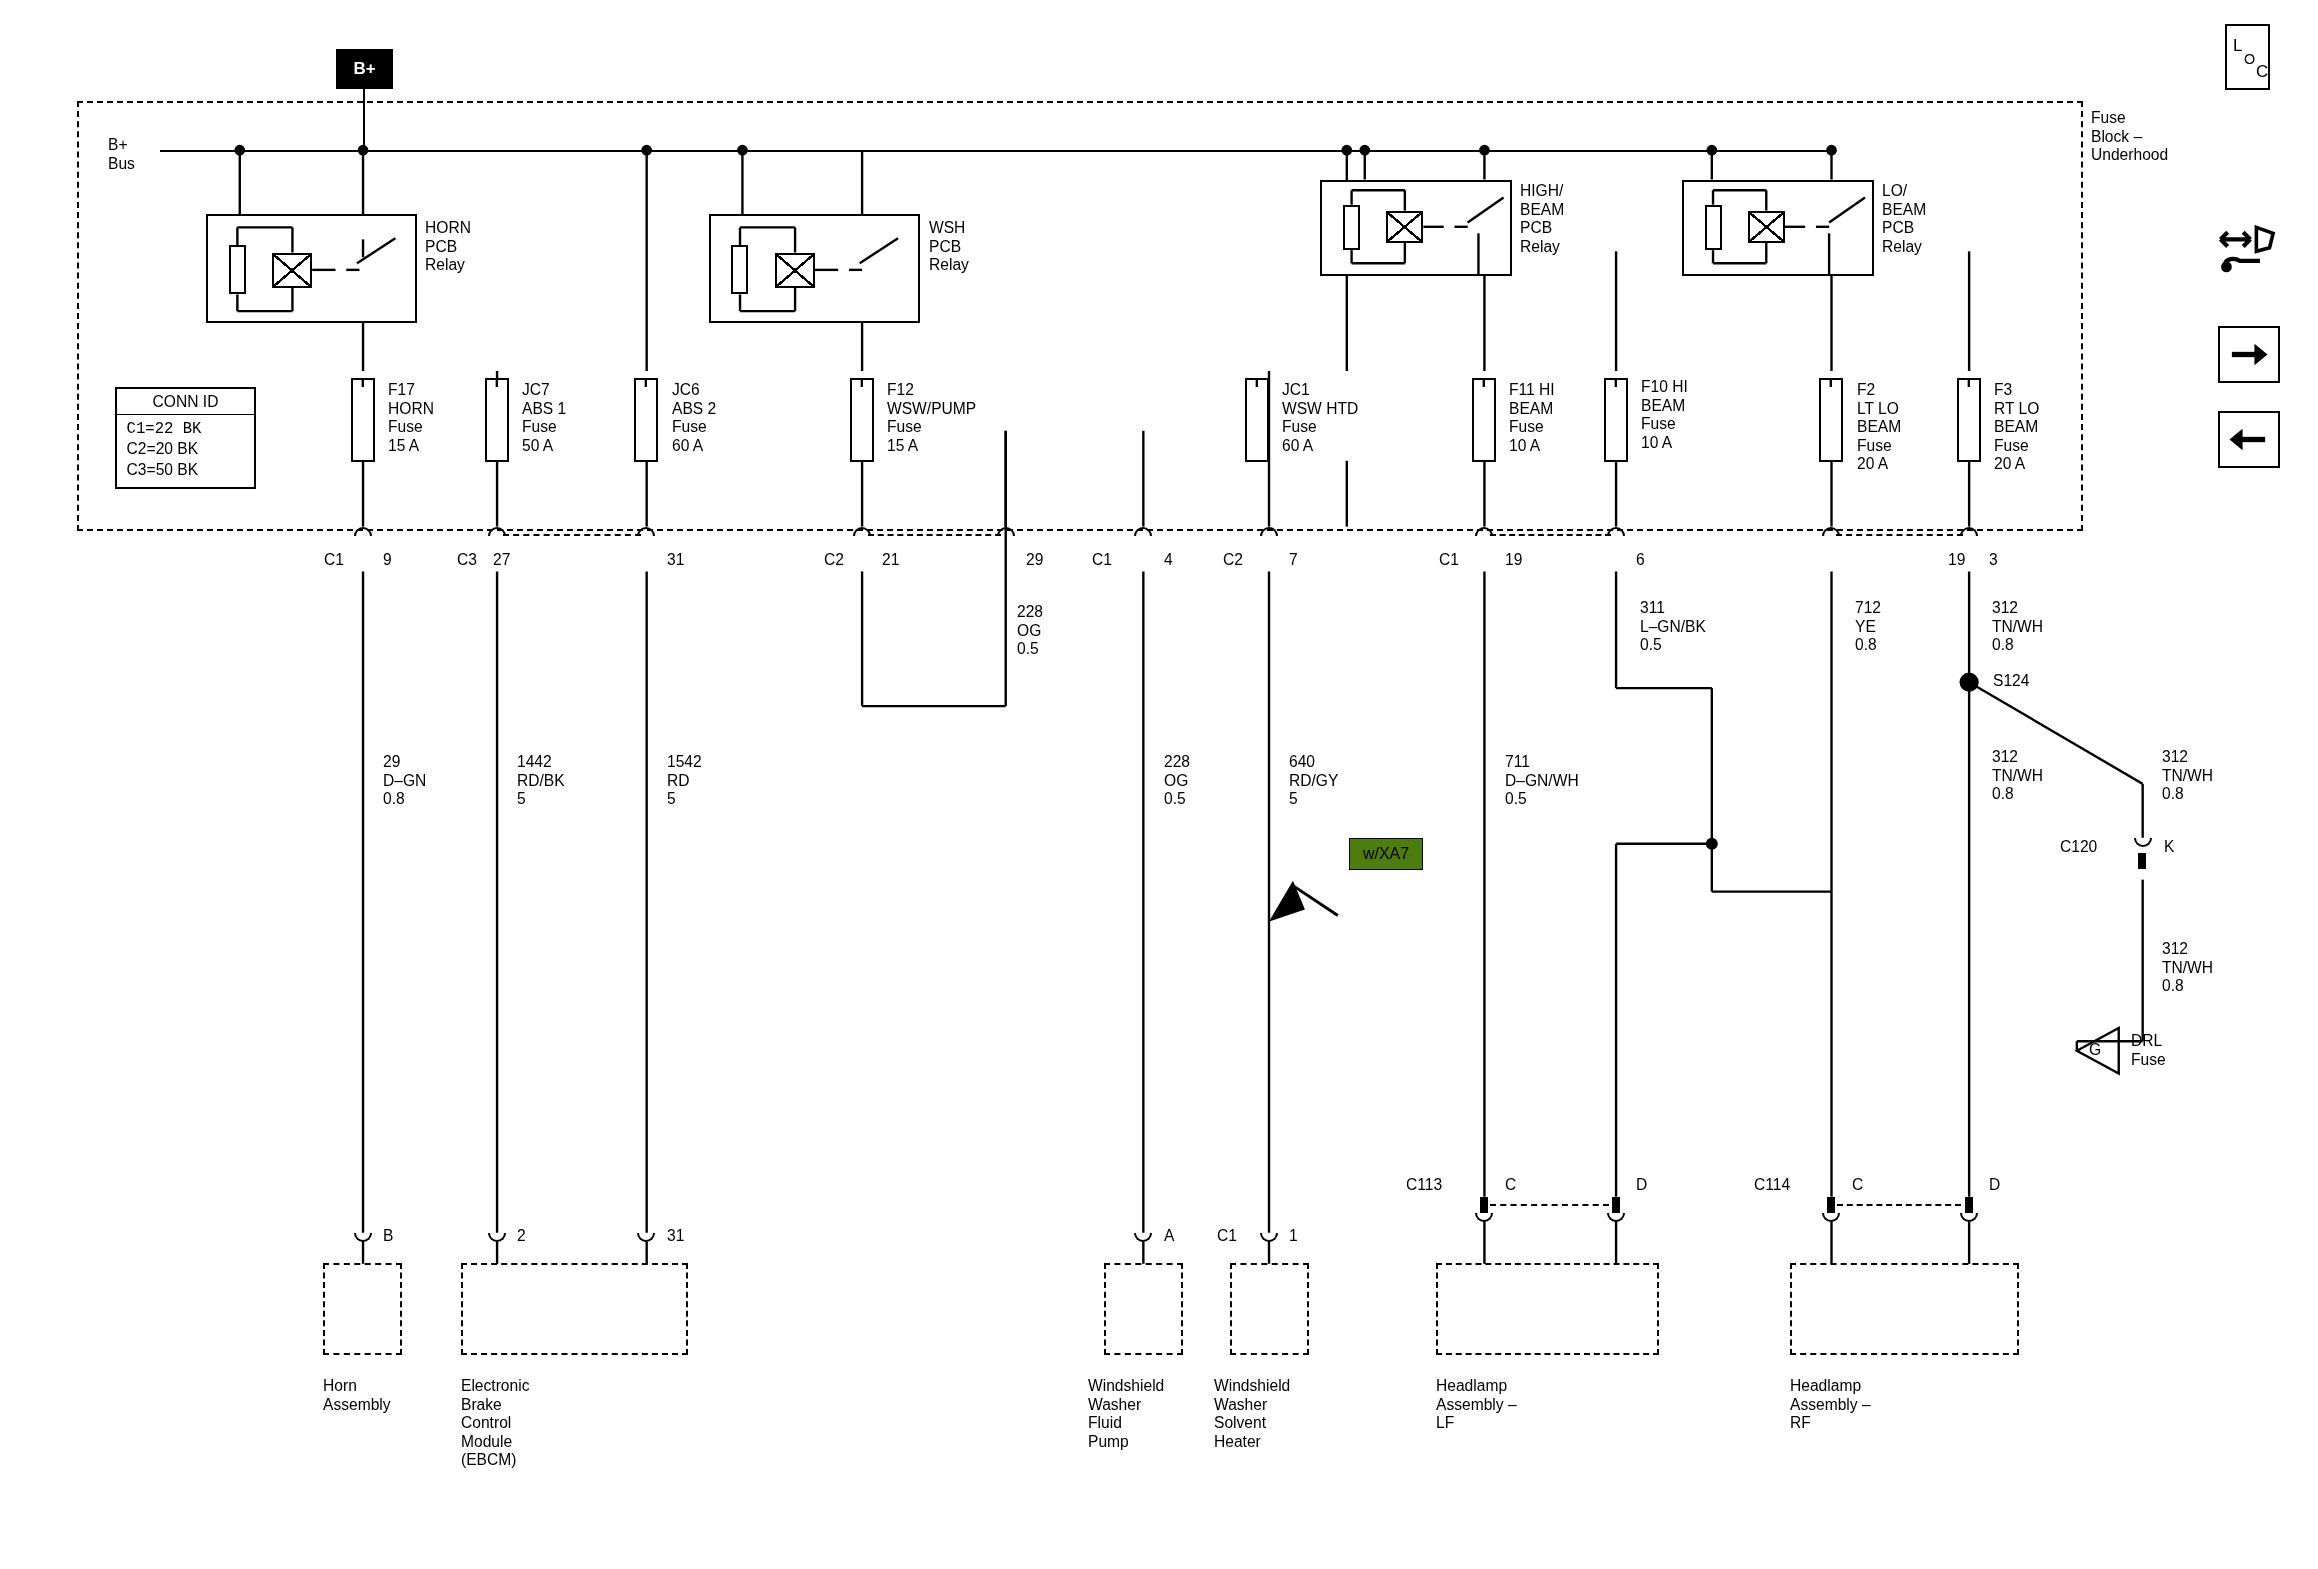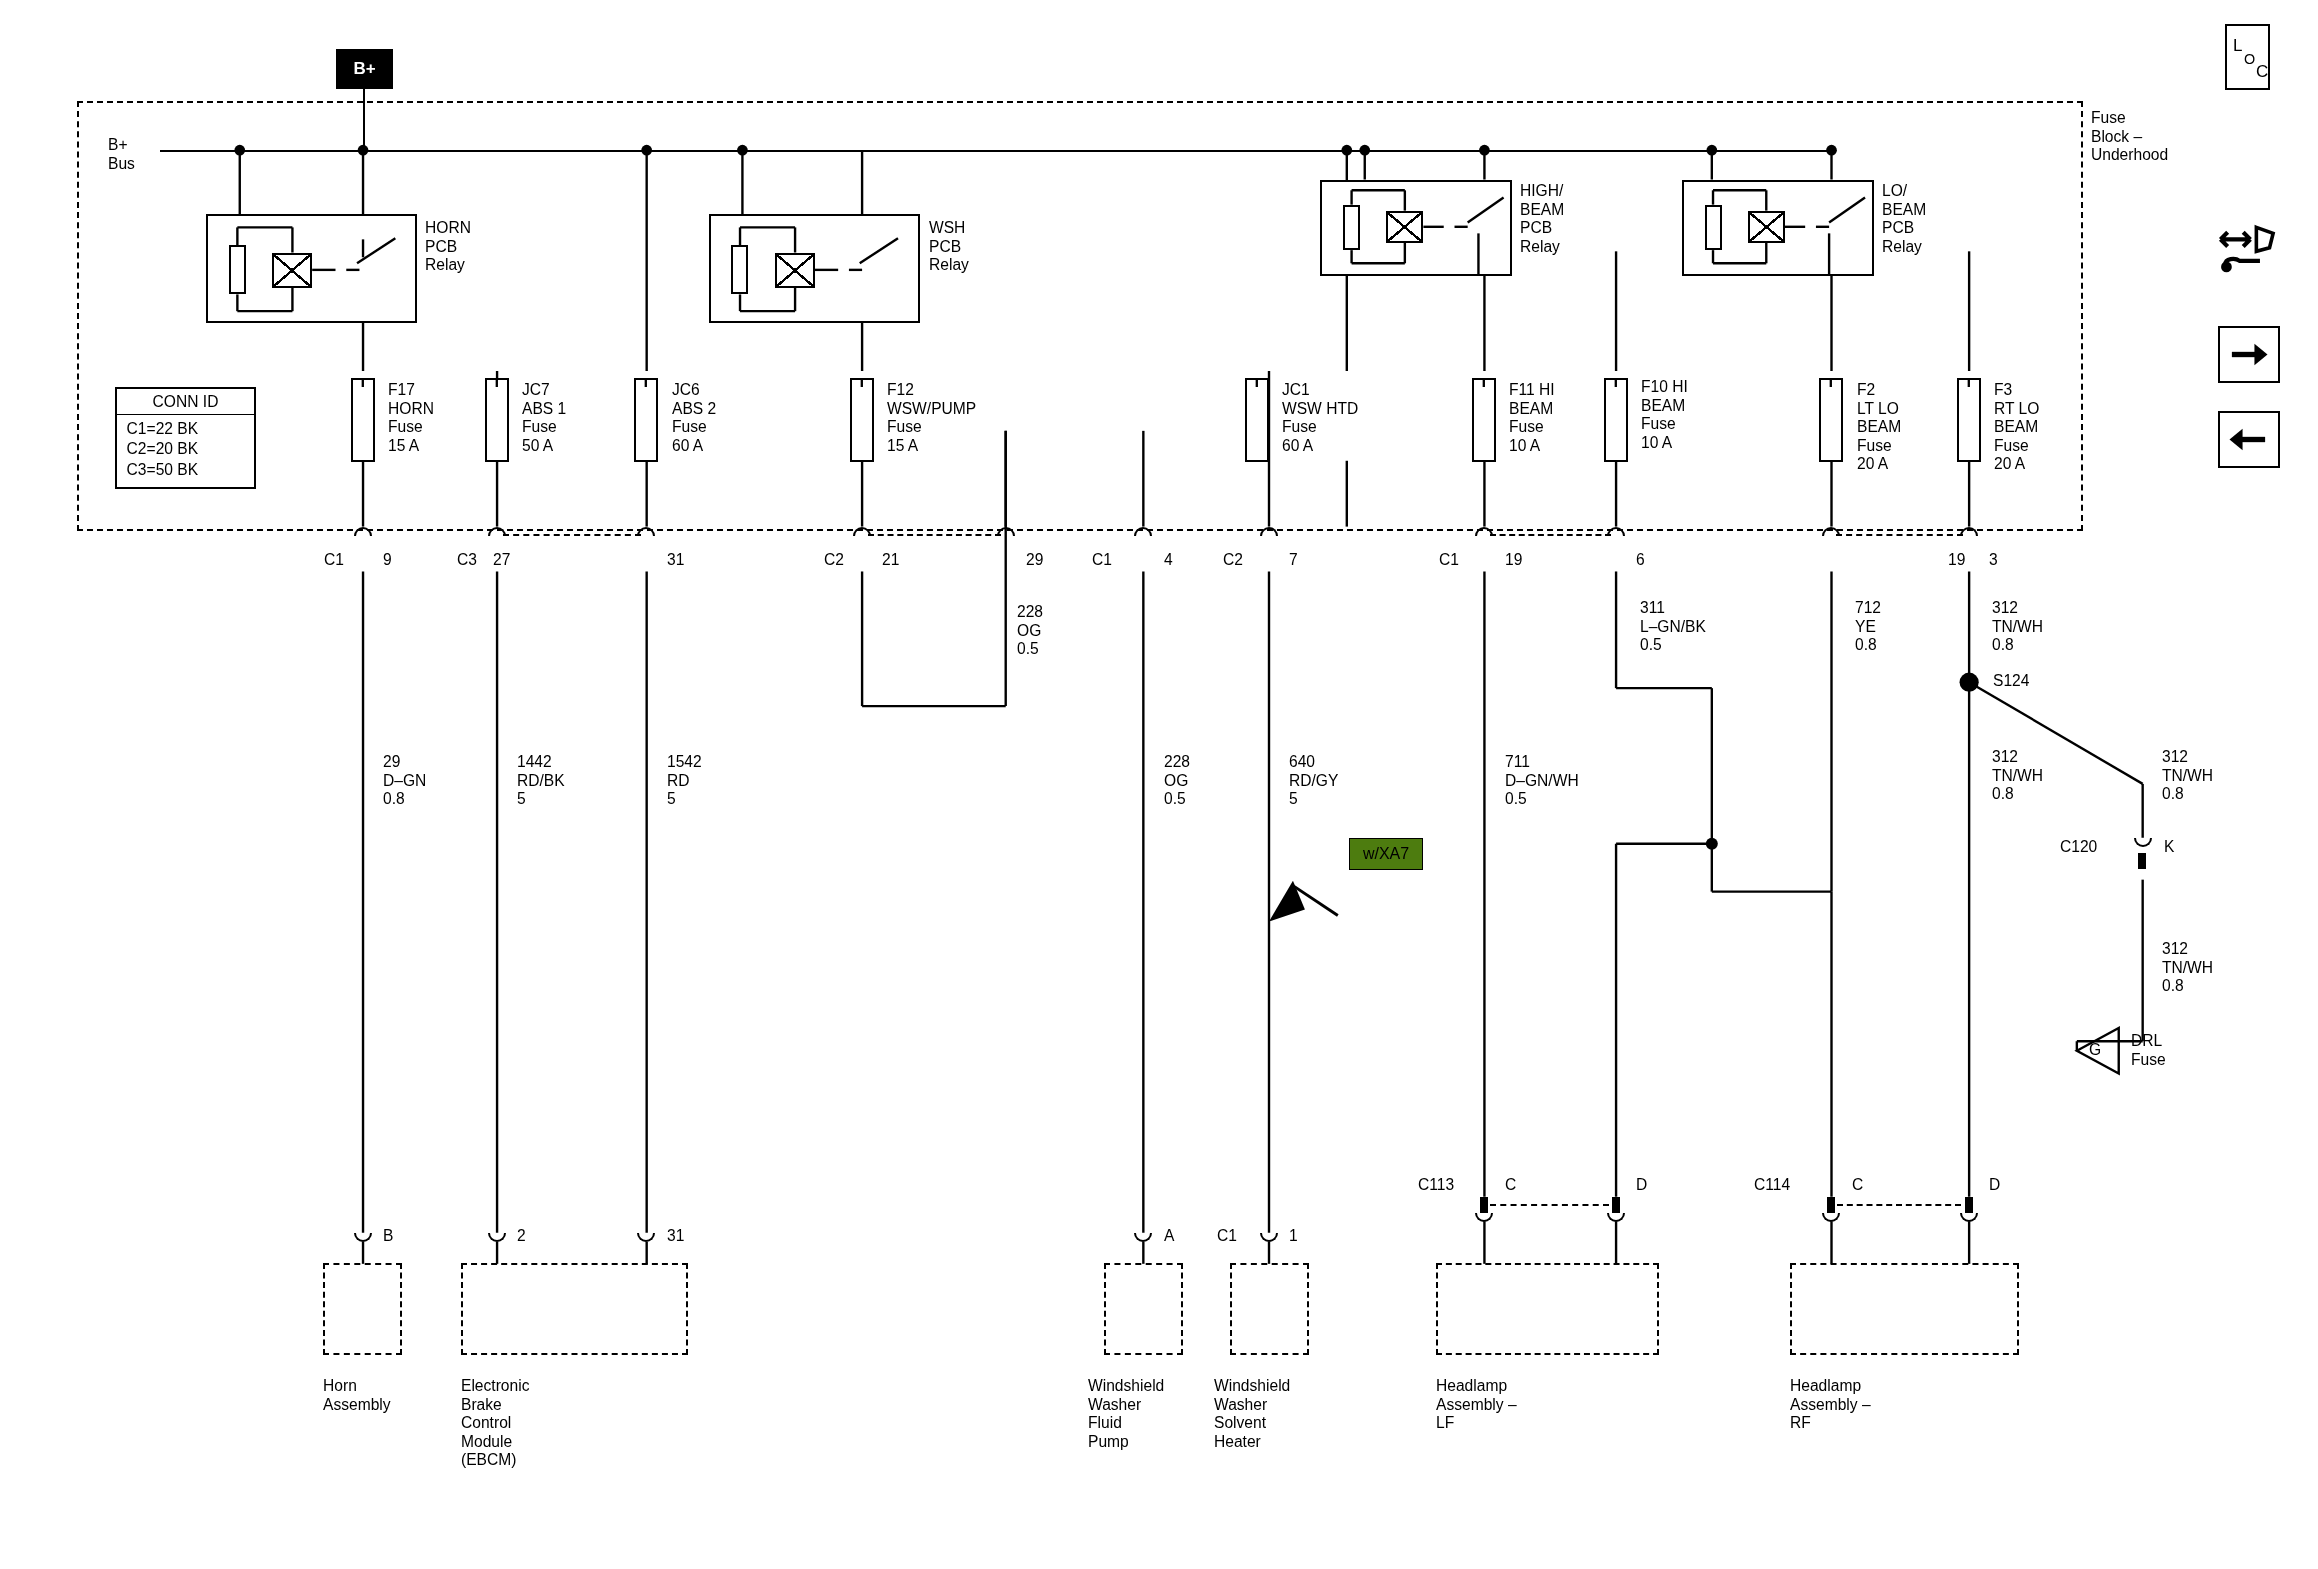--- a/index.html
+++ b/index.html
@@ -365,21 +365,21 @@
       <line x1="3056" y1="390" x2="3056" y2="460"></line>
       <line x1="3056" y1="372" x2="3116" y2="330"></line>
     </g>
   </svg>
   <span class="t" style="left:1882px; top:182px;">LO/<br>BEAM<br>PCB<br>Relay</span>
 
   <div class="box" style="left:115px; top:387px; width:141px; height:102px;">
     <div style="border-bottom:1.8px solid #000; height:25px; text-align:center;">
       <span class="t" style="position:relative; left:0; top:3.6px; display:inline-block; width:100%; text-align:center;">CONN ID</span>
     </div>
-    <span class="t" style="left:9.6px; top:31px;">C1=22 BK</span>
+    <span class="t" style="left:9.6px; top:31px;font-family:Liberation Mono, monospace;">C1=22 BK</span>
     <span class="t" style="left:9.6px; top:51px;">C2=20 BK</span>
     <span class="t" style="left:9.6px; top:72px;">C3=50 BK</span>
   </div>
 
   <div class="fuse" style="left:351px; top:378px; width:24px; height:84px;"></div>
   <span class="t" style="left:388px; top:381px;">F17<br>HORN<br>Fuse<br>15 A</span>
 
   <div class="fuse" style="left:485px; top:378px; width:24px; height:84px;"></div>
   <span class="t" style="left:522px; top:381px;">JC7<br>ABS 1<br>Fuse<br>50 A</span>
 
@@ -474,21 +474,21 @@
   <div class="conn-arc-dn" style="left:1134px; top:1233px;"></div>
   <div class="conn-arc-dn" style="left:1260px; top:1233px;"></div>
 
   <span class="t" style="left:383px; top:1227px;">B</span>
   <span class="t" style="left:517px; top:1227px;">2</span>
   <span class="t" style="left:667px; top:1227px;">31</span>
   <span class="t" style="left:1164px; top:1227px;">A</span>
   <span class="t" style="left:1217px; top:1227px;">C1</span>
   <span class="t" style="left:1289px; top:1227px;">1</span>
 
-  <span class="t" style="left:1406px; top:1176px;margin-left:12px;">C113</span>
+  <span class="t" style="left:1406px; top:1176px;">C113</span>
   <span class="t" style="left:1505px; top:1176px;">C</span>
   <span class="t" style="left:1636px; top:1176px;">D</span>
   <div class="bplug" style="left:1480px; top:1197px;"></div>
   <div class="bplug" style="left:1612px; top:1197px;"></div>
   <div class="dashline-h" style="left:1490px; top:1204px; width:119px;"></div>
   <div class="conn-arc-dn" style="left:1475px; top:1213px;"></div>
   <div class="conn-arc-dn" style="left:1607px; top:1213px;"></div>
 
   <span class="t" style="left:1754px; top:1176px;">C114</span>
   <span class="t" style="left:1852px; top:1176px;">C</span>

